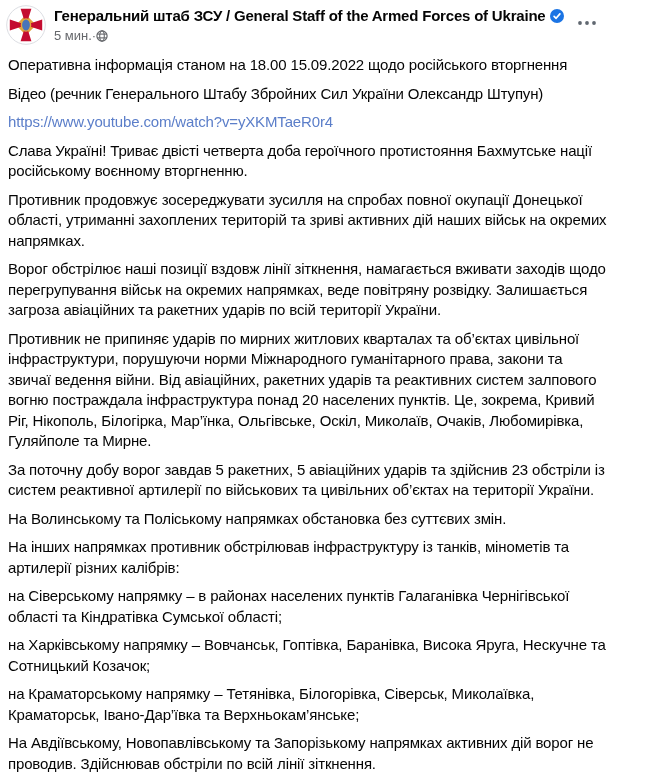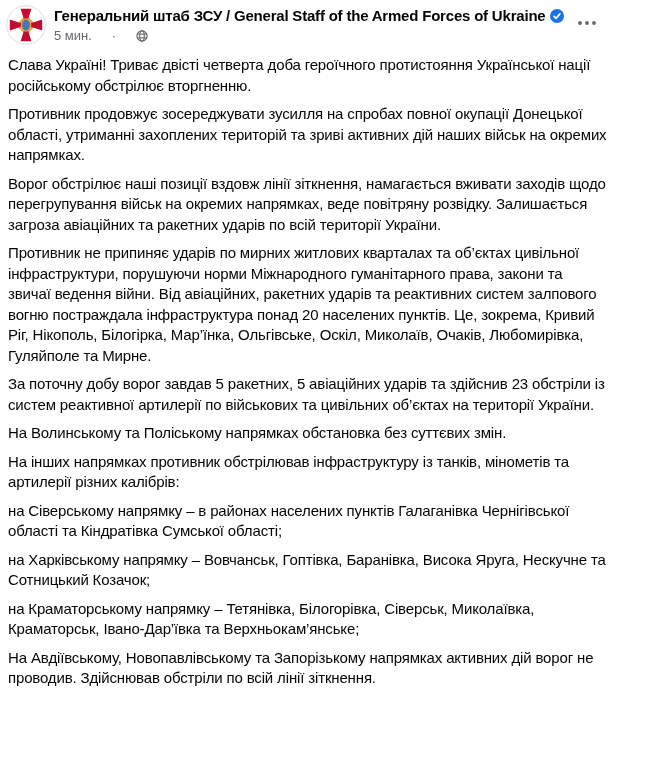--- a/index.html
+++ b/index.html
@@ -39,21 +39,21 @@
     color: #050505;
     letter-spacing: -0.2px;
     cursor: pointer;
   }
   .meta-row {
     margin-top: 4px;
     font-size: 13px;
     color: #65676B;
     display: flex;
     align-items: center;
-    gap: 20px;
+    gap: 0;
   }
   .timestamp { cursor: pointer; }
   .more-button {
     position: absolute;
     top: 12px;
     right: 16px;
     width: 28px;
     height: 22px;
     display: flex;
     align-items: center;
@@ -133,23 +133,28 @@
           <circle cx="3" cy="3" r="1.9" fill="#606770"></circle>
           <circle cx="10" cy="3" r="1.9" fill="#606770"></circle>
           <circle cx="17" cy="3" r="1.9" fill="#606770"></circle>
         </svg>
       </span>
     </div>
   </div>
 
   <div class="post-body">
 
+    <div class="intro-block">
+      <p class="intro-line">Оперативна інформація станом на 18.00 15.09.2022 щодо російського вторгнення</p>
+      <p class="intro-line">Відео (речник Генерального Штабу Збройних Сил України Олександр Штупун)</p>
+      <a class="post-link">https://www.youtube.com/watch?v=yXKMTaeR0r4</a>
+    </div>
 
     <div>
-        <p class="post-paragraph">Слава Україні! Триває двісті четверта доба героїчного протистояння Української нації російському обстрілює вторгненню.</p>
+        <p class="post-paragraph">Слава Україні! Триває двісті четверта доба героїчного протистояння Бахмутське нації російському воєнному вторгненню.</p>
         <p class="post-paragraph">Противник продовжує зосереджувати зусилля на спробах повної окупації Донецької області, утриманні захоплених територій та зриві активних дій наших військ на окремих напрямках.</p>
         <p class="post-paragraph">Ворог обстрілює наші позиції вздовж лінії зіткнення, намагається вживати заходів щодо перегрупування військ на окремих напрямках, веде повітряну розвідку. Залишається загроза авіаційних та ракетних ударів по всій території України.</p>
         <p class="post-paragraph">Противник не припиняє ударів по мирних житлових кварталах та об’єктах цивільної інфраструктури, порушуючи норми Міжнародного гуманітарного права, закони та звичаї ведення війни. Від авіаційних, ракетних ударів та реактивних систем залпового вогню постраждала інфраструктура понад 20 населених пунктів. Це, зокрема, Кривий Ріг, Нікополь, Білогірка, Мар’їнка, Ольгівське, Оскіл, Миколаїв, Очаків, Любомирівка, Гуляйполе та Мирне.</p>
         <p class="post-paragraph">За поточну добу ворог завдав 5 ракетних, 5 авіаційних ударів та здійснив 23 обстріли із систем реактивної артилерії по військових та цивільних об’єктах на території України.</p>
         <p class="post-paragraph">На Волинському та Поліському напрямках обстановка без суттєвих змін.</p>
         <p class="post-paragraph">На інших напрямках противник обстрілював інфраструктуру із танків, мінометів та артилерії різних калібрів:</p>
         <p class="post-paragraph">на Сіверському напрямку – в районах населених пунктів Галаганівка Чернігівської області та Кіндратівка Сумської області;</p>
         <p class="post-paragraph">на Харківському напрямку – Вовчанськ, Гоптівка, Баранівка, Висока Яруга, Нескучне та Сотницький Козачок;</p>
         <p class="post-paragraph">на Краматорському напрямку – Тетянівка, Білогорівка, Сіверськ, Миколаївка, Краматорськ, Івано-Дар’ївка та Верхньокам’янське;</p>
         <p class="post-paragraph">На Авдіївському, Новопавлівському та Запорізькому напрямках активних дій ворог не проводив. Здійснював обстріли по всій лінії зіткнення.</p>

